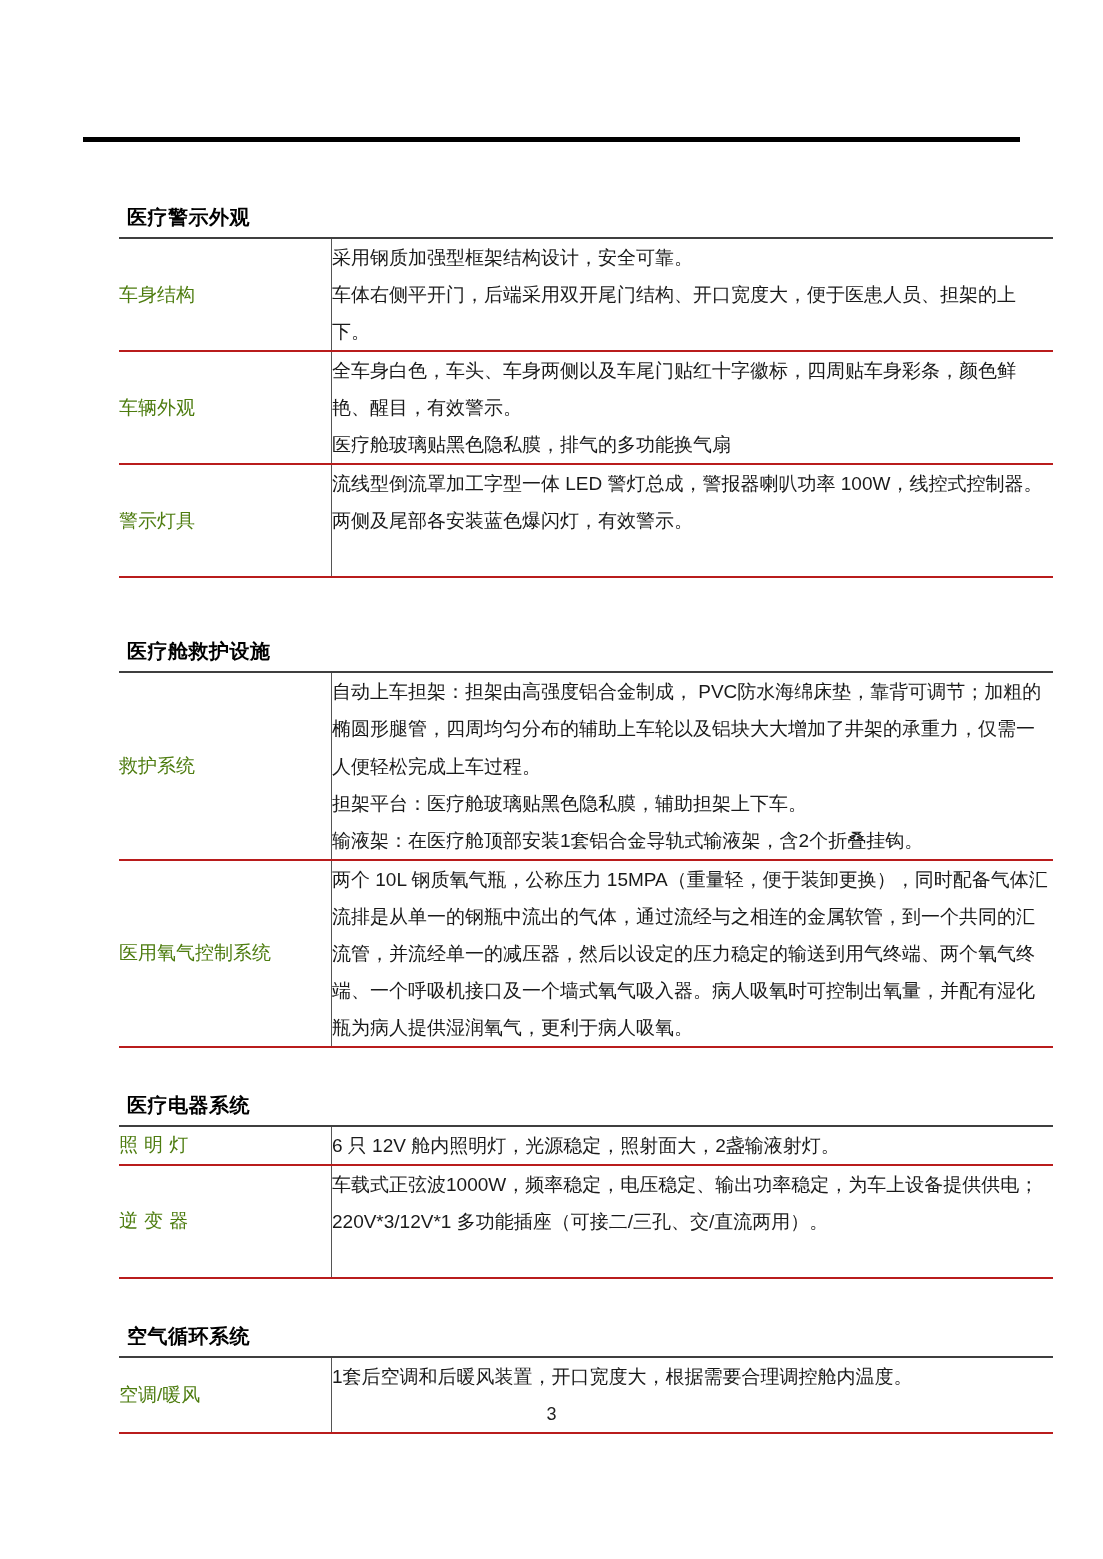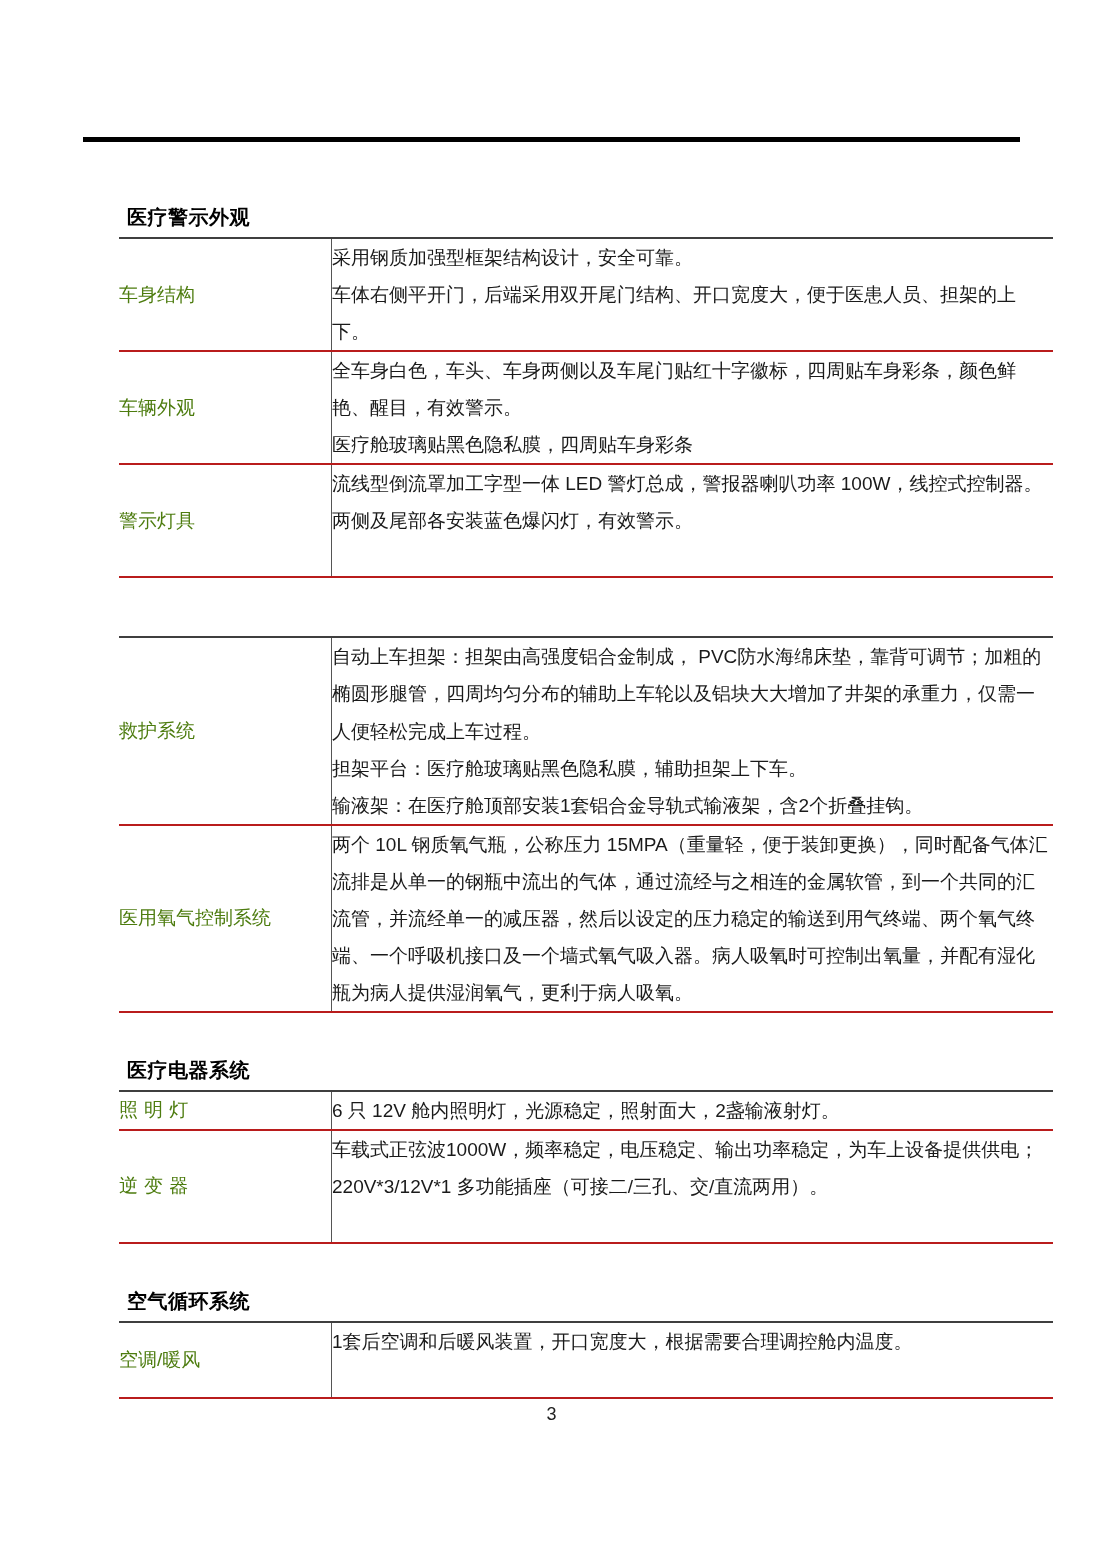--- a/index.html
+++ b/index.html
@@ -154,37 +154,38 @@
             <td class="label">车身结构</td>
             <td class="value">
               <p>采用钢质加强型框架结构设计，安全可靠。</p>
               <p>车体右侧平开门，后端采用双开尾门结构、开口宽度大，便于医患人员、担架的上下。</p>
             </td>
           </tr>
           <tr>
             <td class="label">车辆外观</td>
             <td class="value">
               <p>全车身白色，车头、车身两侧以及车尾门贴红十字徽标，四周贴车身彩条，颜色鲜艳、醒目，有效警示。</p>
-              <p>医疗舱玻璃贴黑色隐私膜，四周贴车身彩条</p>
+              <p>医疗舱玻璃贴黑色隐私膜，排气的多功能换气扇</p>
             </td>
           </tr>
           <tr>
             <td class="label">警示灯具</td>
             <td class="value">
               <p>流线型倒流罩加工字型一体 LED 警灯总成，警报器喇叭功率 100W，线控式控制器。两侧及尾部各安装蓝色爆闪灯，有效警示。</p>
               <p>&nbsp;</p>
             </td>
           </tr>
         </tbody>
       </table>
     </div>
 
     <div class="gap-sm"></div>
 
     <div class="section">
+      <div class="section-title">医疗舱救护设施</div>
       <table class="spec">
         <tbody>
           <tr>
             <td class="label">救护系统</td>
             <td class="value">
               <p>自动上车担架：担架由高强度铝合金制成， PVC防水海绵床垫，靠背可调节；加粗的椭圆形腿管，四周均匀分布的辅助上车轮以及铝块大大增加了井架的承重力，仅需一人便轻松完成上车过程。</p>
               <p>担架平台：医疗舱玻璃贴黑色隐私膜，辅助担架上下车。</p>
               <p>输液架：在医疗舱顶部安装1套铝合金导轨式输液架，含2个折叠挂钩。</p>
             </td>
           </tr>

